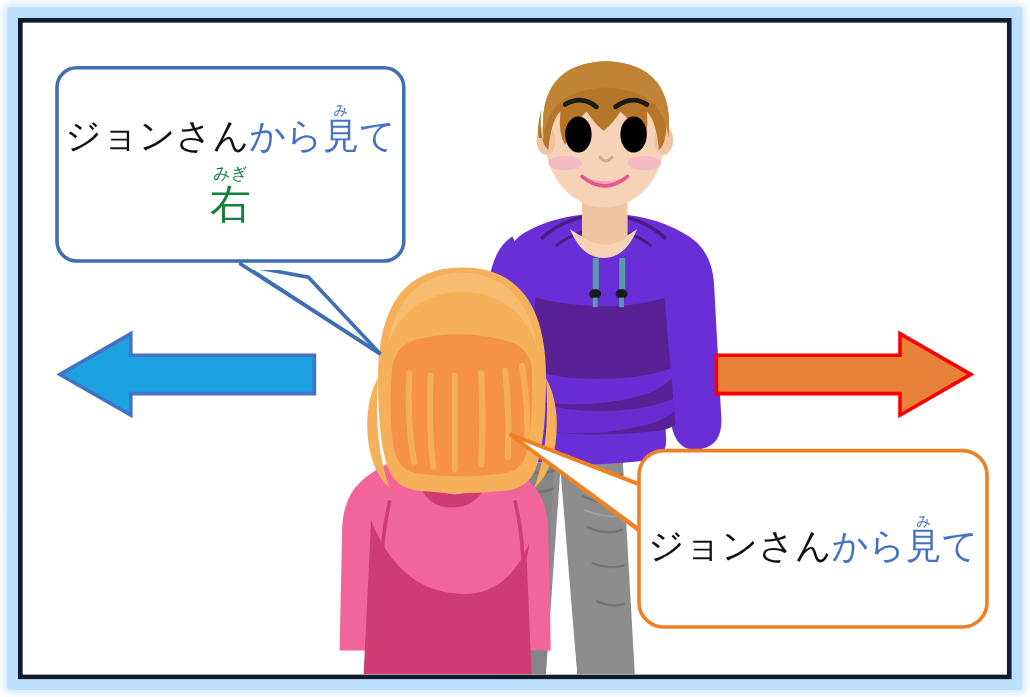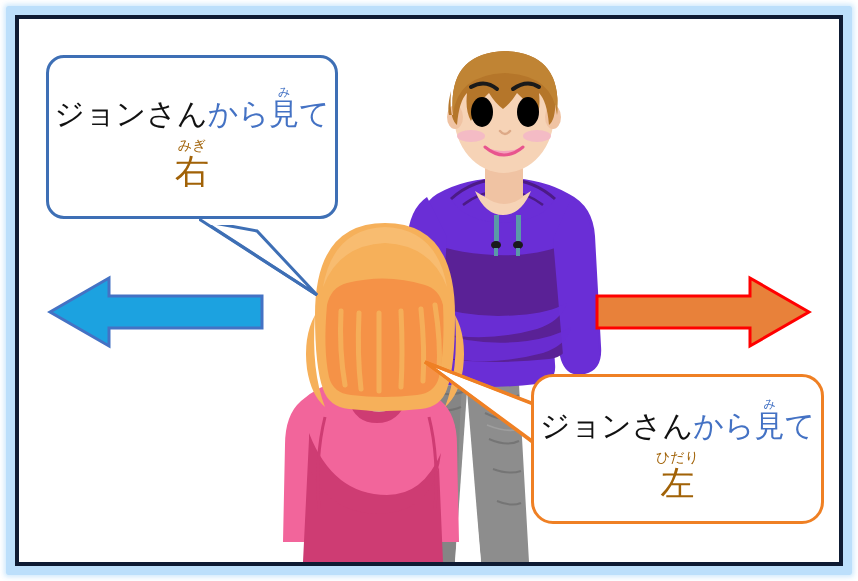--- a/index.html
+++ b/index.html
@@ -81,21 +81,21 @@
     letter-spacing:0px;
   }
   .ruby-base{
     font-size:30px;
     line-height:1;
   }
   .big-ruby .ruby-small{font-size:14px;margin-bottom:2px;}
   .big-ruby .ruby-base{font-size:34px;}
   .line2{
     margin-top:10px;
-    color:#a16207;
+    color:#15803d;
   }
 </style>
 </head>
 <body>
 
 <div id="stage">
 
   <div class="frame-glow"></div>
   <div class="frame-inner"></div>
 
@@ -273,22 +273,16 @@
       </div>
     </div>
 
     <div class="bubble orange" style="left:512px;top:355px;width:293px;height:150px;">
       <div class="line1">
         <span>ジョンさん</span><span class="hl">から</span><span class="ruby-wrap hl">
             <span class="ruby-small">み</span>
             <span class="ruby-base">見</span>
           </span><span class="hl">て</span>
       </div>
-      <div class="line2">
-        <span class="ruby-wrap big-ruby">
-          <span class="ruby-small">ひだり</span>
-          <span class="ruby-base">左</span>
-        </span>
-      </div>
     </div>
 
   </div>
 </div>
 
 </body></html>

